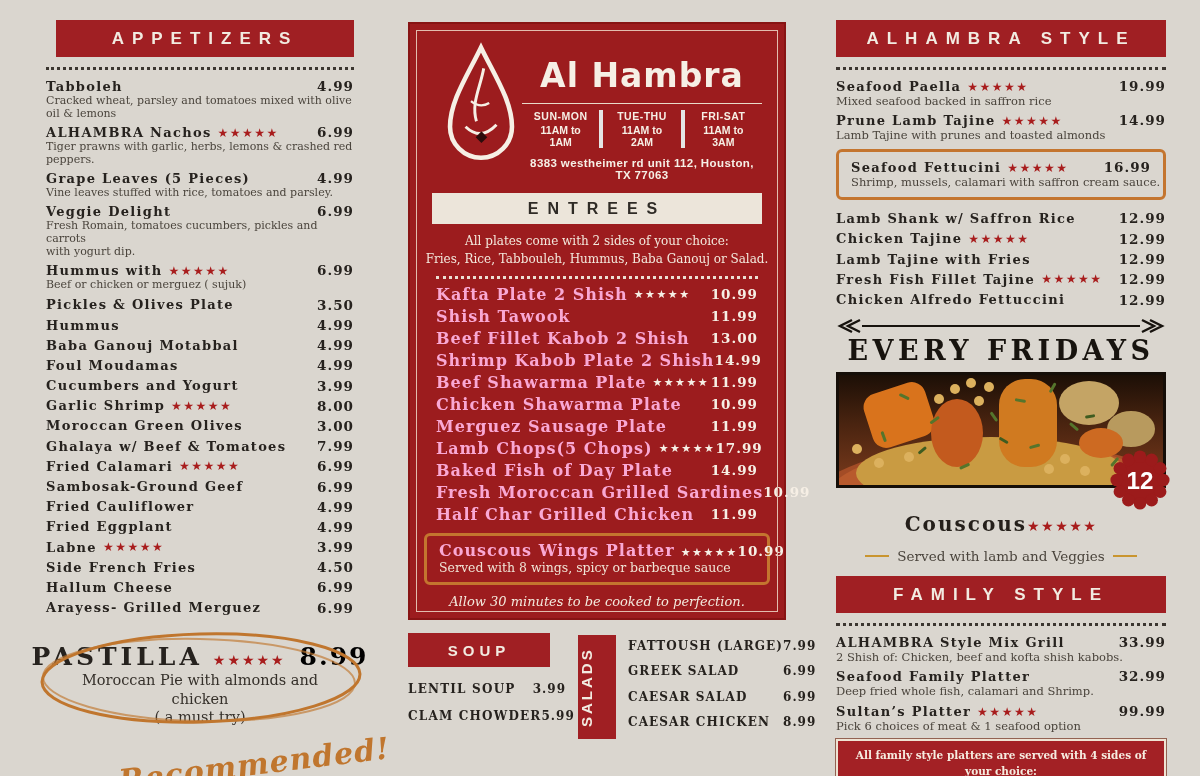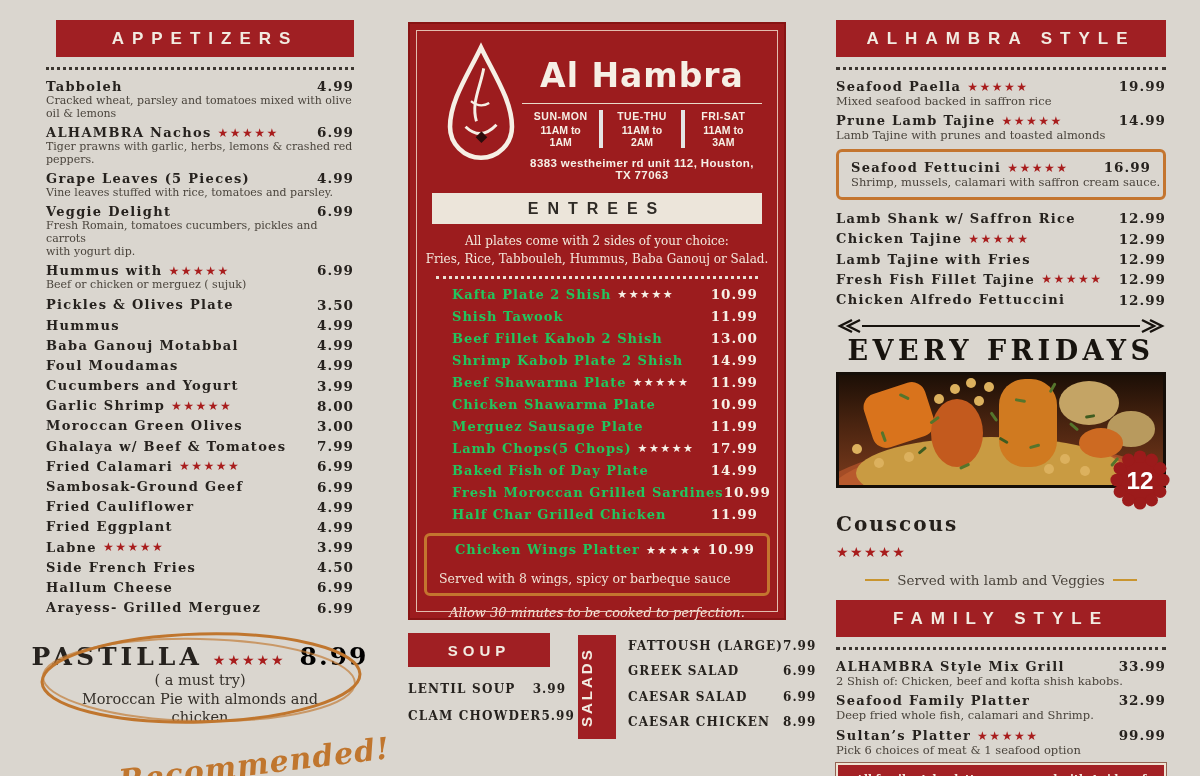--- a/index.html
+++ b/index.html
@@ -54,26 +54,26 @@
   .hours-days{font-size:10.5px;letter-spacing:.5px;}
   .hours-time{font-size:10.5px;margin-top:2px;}
   .address{font-family:"Liberation Sans",sans-serif;font-weight:bold;font-size:11.5px;
            letter-spacing:.4px;margin-top:9px;}
   .entrees-title{background:#ece5da;color:#2f2b26;font-family:"Liberation Sans",sans-serif;
                  font-weight:bold;text-align:center;font-size:16px;letter-spacing:9px;
                  margin:12px 22px 0;padding:7px 0 6px;}
   .sides-note{color:#f3e9dd;text-align:center;font-size:12px;line-height:1.5;margin-top:8px;}
   .entree-list{margin:4px 26px 0;}
   .entree-list .irow{height:22px;align-items:center;}
-  .irow.mid .iname{color:#22c55e;font-size:13px;letter-spacing:1px;margin-left:16px;}
+  .irow.mid .iname{color:#f9a8d4;font-size:16px;letter-spacing:1px;}
   .irow.mid .istars{color:#f6efe5;font-size:11px;}
   .irow.mid .iprice{color:#f6efe5;font-size:13.5px;}
   .boxed{border:3px solid #c4752f;border-radius:6px;}
   .boxed.wings{margin:8px 14px 0;padding:5px 12px 7px;}
-  .bdesc{color:#f0e4d6;font-size:12.5px;margin-top:14px;}
+  .bdesc{color:#f0e4d6;font-size:12.5px;margin-top:0;}
   .footnote{color:#f3e9dd;font-style:italic;text-align:center;font-size:13px;margin-top:9px;}
 
   
   .mid-bottom{display:flex;margin-top:13px;}
   .soup-block{width:158px;}
   .soup-block .bar{margin-right:16px;letter-spacing:5px;font-size:15px;padding:9px 0 8px;}
   .irow.soup{height:27px;align-items:center;}
   .irow.soup .iname{font-size:12px;letter-spacing:1.2px;}
   .irow.soup .iprice{font-size:12px;}
   .soup-rows{margin-top:8px;}
@@ -91,21 +91,21 @@
   .r-item{margin-bottom:4px;}
   .r-desc{font-size:11.5px;color:#4a443c;white-space:nowrap;line-height:1.25;}
   .boxed.fett{margin:6px 0 8px;padding:7px 12px 8px;}
   .plain-r .irow{height:20.4px;align-items:center;}
   .divider-arrow{display:block;width:100%;height:16px;margin:8px 0 2px;}
   .friday-title{font-weight:bold;font-size:27px;letter-spacing:4.5px;color:#17130e;
                 text-align:center;line-height:1.1;}
   .photo-wrap{position:relative;margin-top:6px;border:3px solid #150e08;height:110px;}
   .photo-svg{display:block;width:100%;height:100%;}
   .badge{position:absolute;right:-8px;bottom:-26px;width:62px;height:62px;}
-  .couscous-line{display:flex;justify-content:center;align-items:baseline;gap:8px;margin-top:24px;flex-direction:column;}
+  .couscous-line{display:flex;justify-content:center;align-items:baseline;gap:0;margin-top:24px;}
   .couscous-name{font-size:20px;font-weight:bold;letter-spacing:2px;color:#241f1a;}
   .couscous-stars{font-size:14px;letter-spacing:1.5px;}
   .served{display:flex;align-items:center;justify-content:center;gap:8px;color:#4a443c;
           font-size:13.5px;margin-top:12px;}
   .served .dash{width:24px;height:2px;background:#c9952f;}
   .family-bar{margin-top:12px;}
   .family-note{margin-top:6px;background:#a32125;border:2px solid #efe3d3;outline:1px solid #936252;
                padding:6px 10px 7px;text-align:center;color:#f6ece0;font-weight:bold;
                font-size:10.5px;line-height:1.55;}
 </style>
@@ -269,22 +269,22 @@
     <div class="pastilla">
       <svg class="annot-ellipse" viewBox="0 0 330 100">
         <ellipse cx="165" cy="48" rx="159" ry="44" fill="none" stroke="#c0762e" stroke-width="3" transform="rotate(-1.5 165 48)"></ellipse>
         <ellipse cx="163" cy="50" rx="156" ry="41" fill="none" stroke="#c0762e" stroke-width="2" opacity="0.65" transform="rotate(1.2 163 50)"></ellipse>
       </svg>
       <div class="prow">
         <span class="pname">PASTILLA</span>
         <span class="pstars red">★★★★★</span>
         <span class="pprice">8.99</span>
       </div>
+      <div class="pdesc">Moroccan Pie with almonds and chicken</div>
       <div class="pdesc">( a must try)</div>
-      <div class="pdesc">Moroccan Pie with almonds and chicken</div>
     </div>
     <div class="recommended">Recommended!</div>
   </div>
 
   <div class="col col-mid">
     <div class="panel">
       <div class="brand-row">
         <svg class="logo-svg" viewBox="0 0 90 132">
           <path d="M45 5 C30 36 11 64 11 92 a34 34 0 0 0 68 0 C79 64 60 36 45 5 Z" fill="none" stroke="#f6efe5" stroke-width="5"></path>
           <path d="M48 28 C44 50 34 66 40 86" stroke="#f6efe5" stroke-width="3.2" fill="none"></path>
@@ -386,21 +386,21 @@
 
           <div class="irow mid">
             <span class="iname">Half Char Grilled Chicken</span>
 
             <span class="iprice">11.99</span>
           </div>
         </div>
 
       <div class="boxed wings">
         <div class="irow mid">
-          <span class="iname">Chicken Wings Platter</span>
+          <span class="iname">Couscous Wings Platter</span>
           <span class="istars">★★★★★</span>
           <span class="iprice">10.99</span>
         </div>
         <div class="bdesc">Served with 8 wings, spicy or barbeque sauce</div>
       </div>
 
       <div class="footnote">Allow 30 minutes to be cooked to perfection.</div>
     </div>
 
     <div class="mid-bottom">

